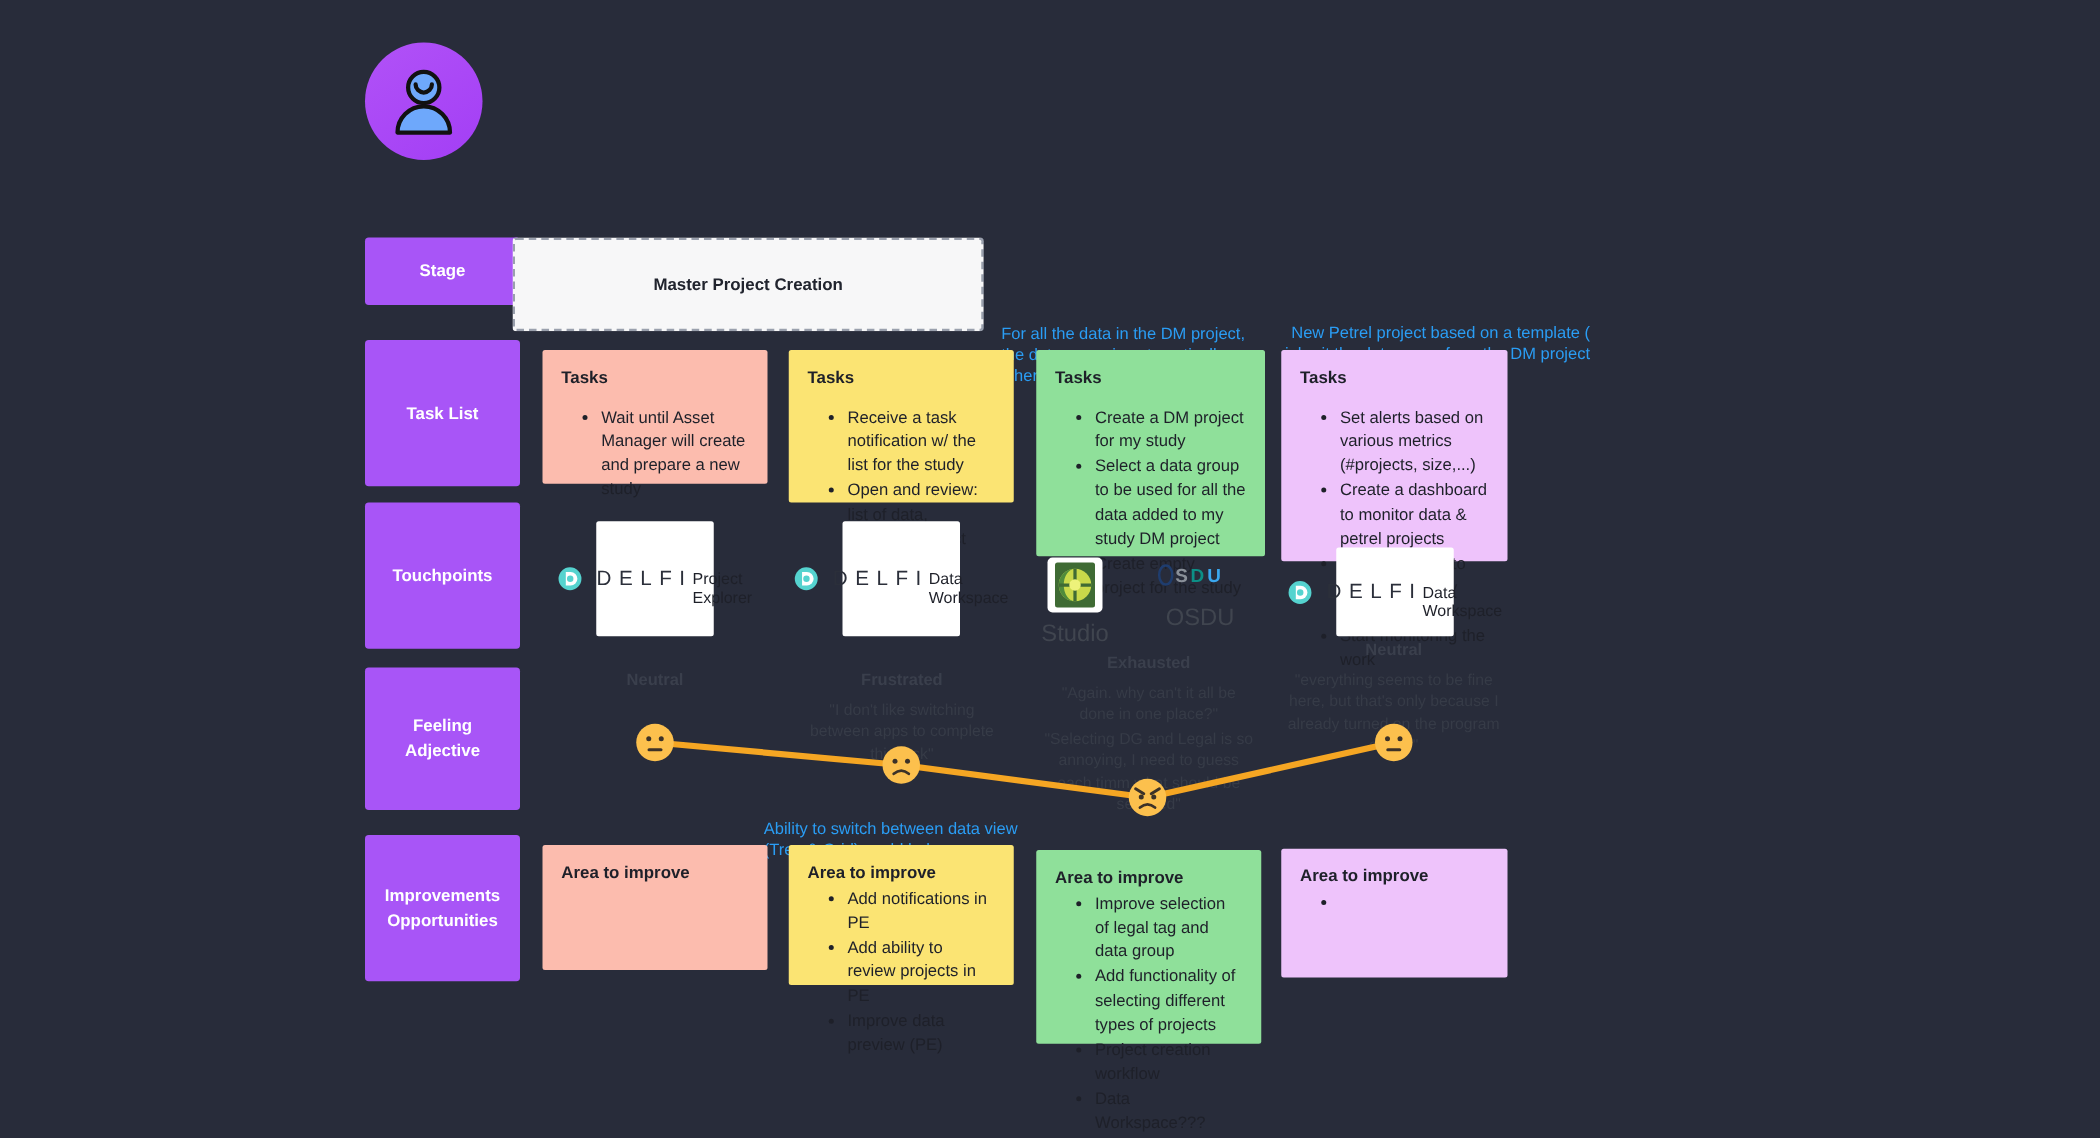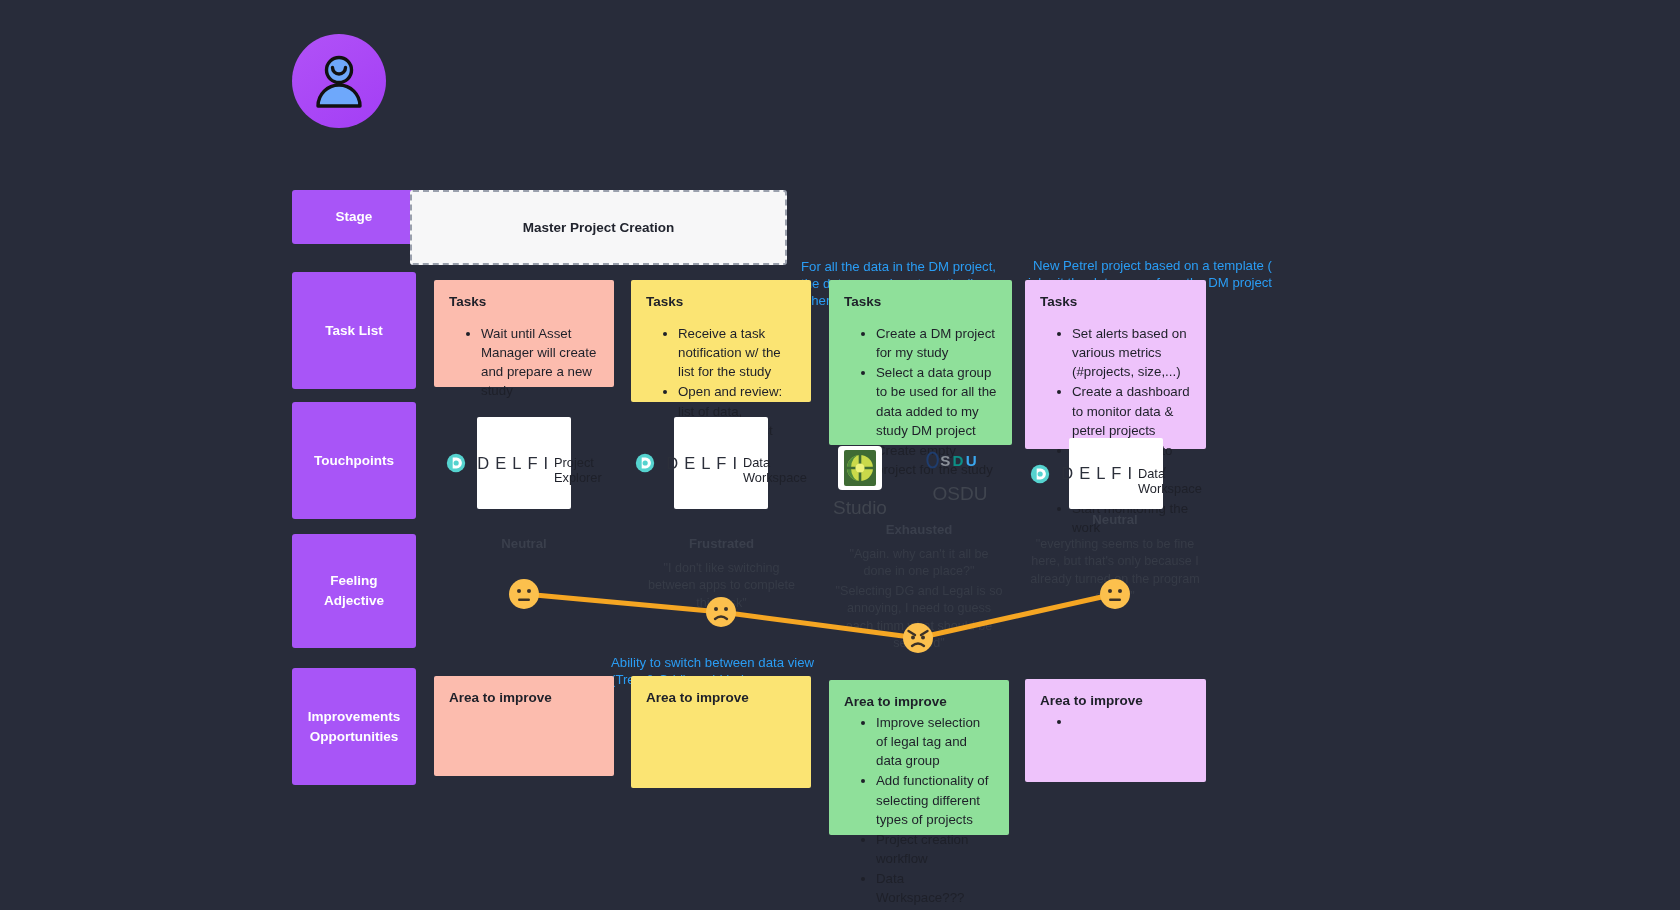--- a/index.html
+++ b/index.html
@@ -279,20 +279,25 @@
       <rect x="10" y="20.5" width="12" height="2.4" rx="1.2" fill="#3c3228"></rect>
     </svg>
   </div>
 
   <div class="card c-peach" style="left:434px; top:676px; width:180px; height:100px;">
     <div class="card-title">Area to improve</div>
   </div>
 
   <div class="card c-yellow" style="left:631px; top:676px; width:180px; height:112px;">
     <div class="card-title">Area to improve</div>
+    <ul class="card-list tight">
+      <li>Add notifications in PE</li>
+      <li>Add ability to review projects in PE</li>
+      <li>Improve data preview (PE)</li>
+    </ul>
   </div>
 
   <div class="card c-green" style="left:829px; top:680px; width:180px; height:155px;">
     <div class="card-title">Area to improve</div>
     <ul class="card-list tight">
       <li>Improve selection of legal tag and data group</li>
       <li>Add functionality of selecting different types of projects</li>
       <li>Project creation workflow</li>
       <li>Data Workspace???</li>
     </ul>

